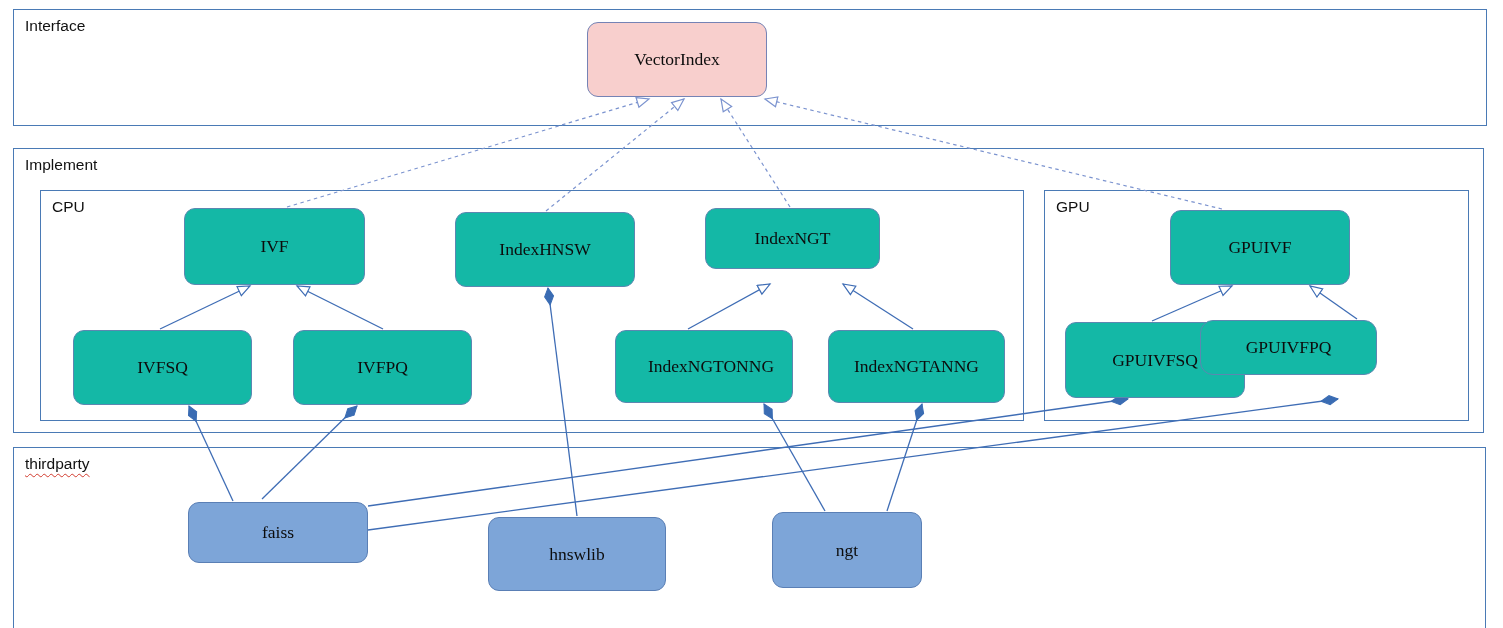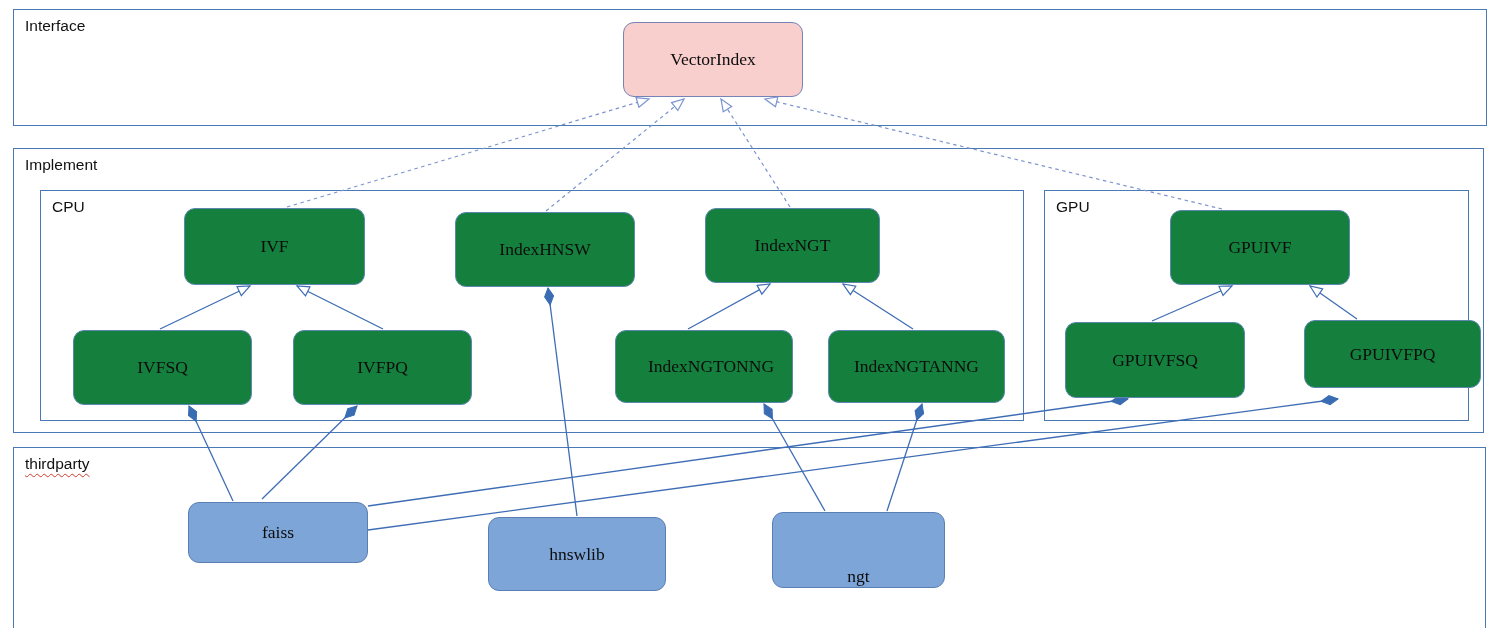--- a/index.html
+++ b/index.html
@@ -17,21 +17,21 @@
   .squiggle{
     text-decoration-line:underline;text-decoration-style:wavy;text-decoration-color:#d23b2e;
     text-decoration-thickness:1px;text-underline-offset:4px;
   }
   .node{
     position:absolute;border-radius:11px;box-sizing:border-box;
     display:flex;align-items:center;justify-content:center;
     font-family:"Liberation Serif",serif;font-size:17.5px;color:#0c0c0c;
     z-index:3;
   }
-  .node.cls{background:#15803d;border:1.3px solid #5c87b1;}
+  .node.cls{background:#14b8a6;border:1.3px solid #5c87b1;}
   .node.iface{background:#f8cfcd;border:1.3px solid #7583b5;}
   .node.lib{background:#7da5d8;border:1.3px solid #5a7fb5;}
   #edge-layer{position:absolute;left:0;top:0;z-index:2;}
   .edge{fill:none;}
   .edge.solid{stroke:#3f6db5;stroke-width:1.3;}
   .edge.dashed{stroke:#7b93cf;stroke-width:1.2;stroke-dasharray:3.5,3.5;}
 </style>
 </head>
 <body>
 
@@ -84,33 +84,33 @@
 
     <line class="edge solid" x1="233" y1="501" x2="189" y2="406" marker-end="url(#diamond)"></line>
     <line class="edge solid" x1="262" y1="499" x2="357" y2="406" marker-end="url(#diamond)"></line>
     <line class="edge solid" x1="577" y1="516" x2="548" y2="288" marker-end="url(#diamond)"></line>
     <line class="edge solid" x1="825" y1="511" x2="764" y2="404" marker-end="url(#diamond)"></line>
     <line class="edge solid" x1="887" y1="511" x2="922" y2="404" marker-end="url(#diamond)"></line>
     <line class="edge solid" x1="368" y1="506" x2="1128" y2="399" marker-end="url(#diamond)"></line>
     <line class="edge solid" x1="368" y1="530" x2="1338" y2="399" marker-end="url(#diamond)"></line>
   </svg>
 
-  <div class="node iface" style="left:623px;top:22px;width:180px;height:75px;">
+  <div class="node iface" style="left:587px;top:22px;width:180px;height:75px;">
     <span>VectorIndex</span>
   </div>
 
   <div class="node cls" style="left:184px;top:208px;width:181px;height:77px;">
     <span>IVF</span>
   </div>
 
   <div class="node cls" style="left:455px;top:212px;width:180px;height:75px;justify-content:center;">
     <span>IndexHNSW</span>
   </div>
 
-  <div class="node cls" style="left:705px;top:208px;width:175px;height:75px;">
+  <div class="node cls" style="left:705px;top:208px;width:175px;height:61px;">
     <span>IndexNGT</span>
   </div>
 
   <div class="node cls" style="left:73px;top:330px;width:179px;height:75px;">
     <span>IVFSQ</span>
   </div>
 
   <div class="node cls" style="left:293px;top:330px;width:179px;height:75px;">
     <span>IVFPQ</span>
   </div>
@@ -124,29 +124,29 @@
   </div>
 
   <div class="node cls" style="left:1170px;top:210px;width:180px;height:75px;">
     <span>GPUIVF</span>
   </div>
 
   <div class="node cls" style="left:1065px;top:322px;width:180px;height:76px;">
     <span>GPUIVFSQ</span>
   </div>
 
-  <div class="node cls" style="left:1304px;top:320px;width:177px;height:68px;">
+  <div class="node cls" style="left:1200px;top:320px;width:177px;height:55px;border-radius:13px;">
     <span>GPUIVFPQ</span>
   </div>
 
   <div class="node lib" style="left:188px;top:502px;width:180px;height:61px;">
     <span>faiss</span>
   </div>
 
   <div class="node lib" style="left:488px;top:517px;width:178px;height:74px;">
     <span>hnswlib</span>
   </div>
 
-  <div class="node lib" style="left:772px;top:512px;width:173px;height:76px;align-items:flex-end;">
+  <div class="node lib" style="left:772px;top:512px;width:150px;height:76px;">
     <span>ngt</span>
   </div>
 
 </div>
 
 </body></html>

